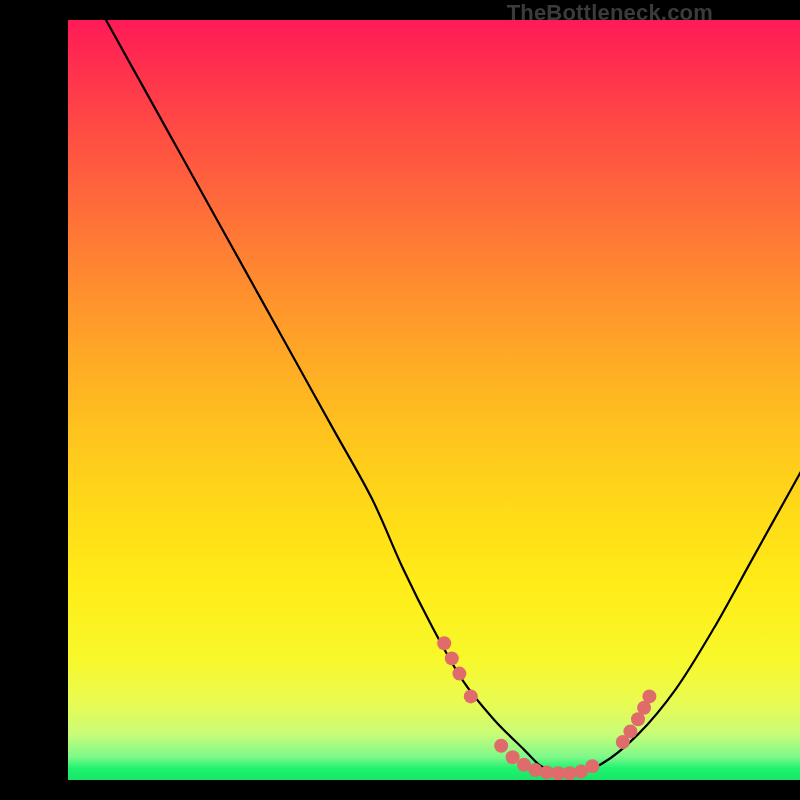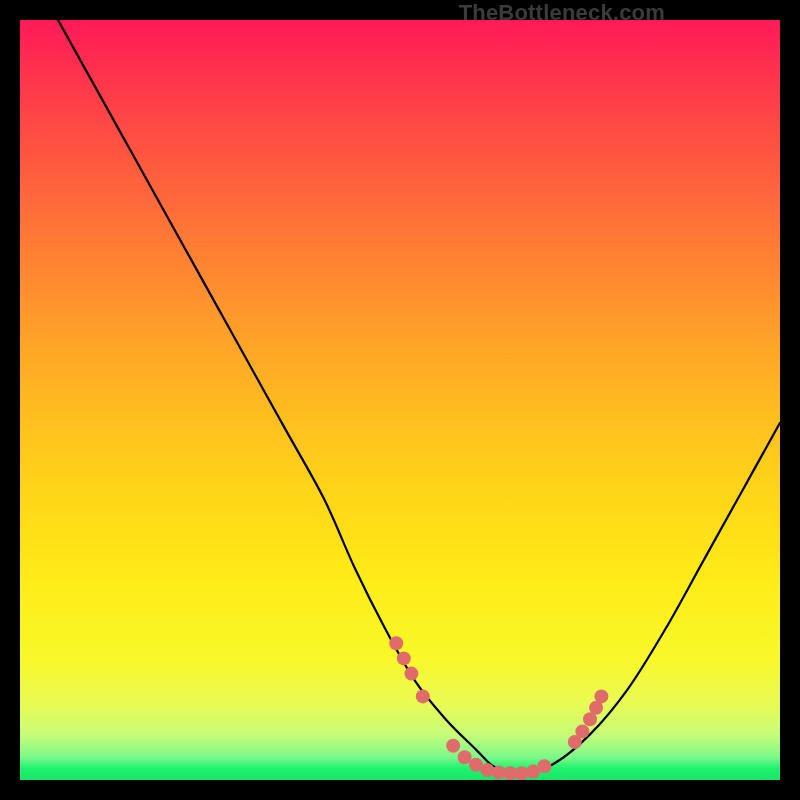--- a/index.html
+++ b/index.html
@@ -9,20 +9,21 @@
     height: 800px;
     background: #000;
     overflow: hidden;
     font-family: Arial, Helvetica, sans-serif;
   }
   .stage {
     position: relative;
     width: 671px;
     height: 800px;
     background: #000;
+    margin-left: 48px;
   }
   .plot-area {
     position: absolute;
     left: 20px;
     top: 20px;
     width: 760px;
     height: 760px;
     overflow: hidden;
   }
   .gradient-bg {

